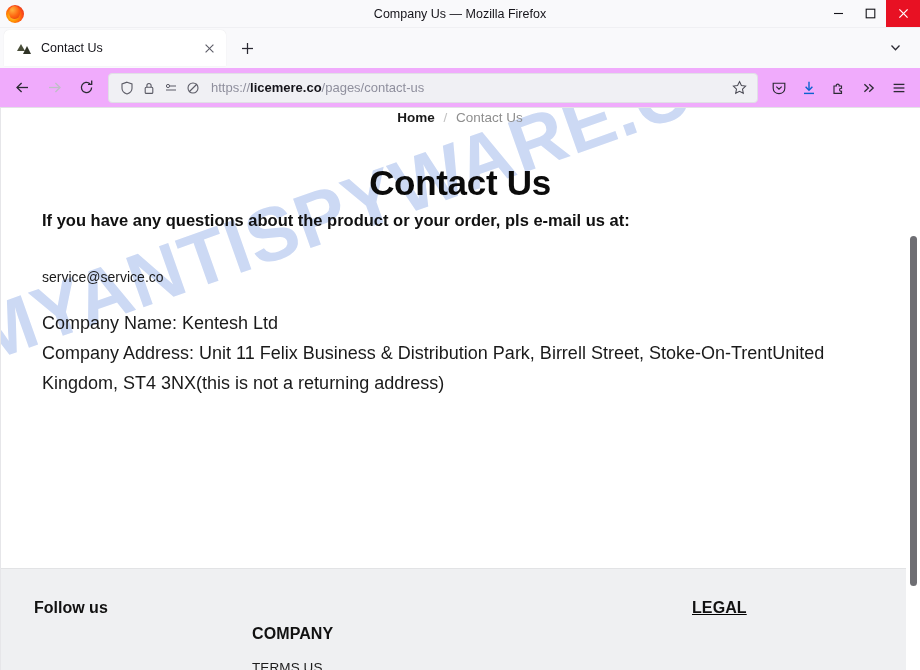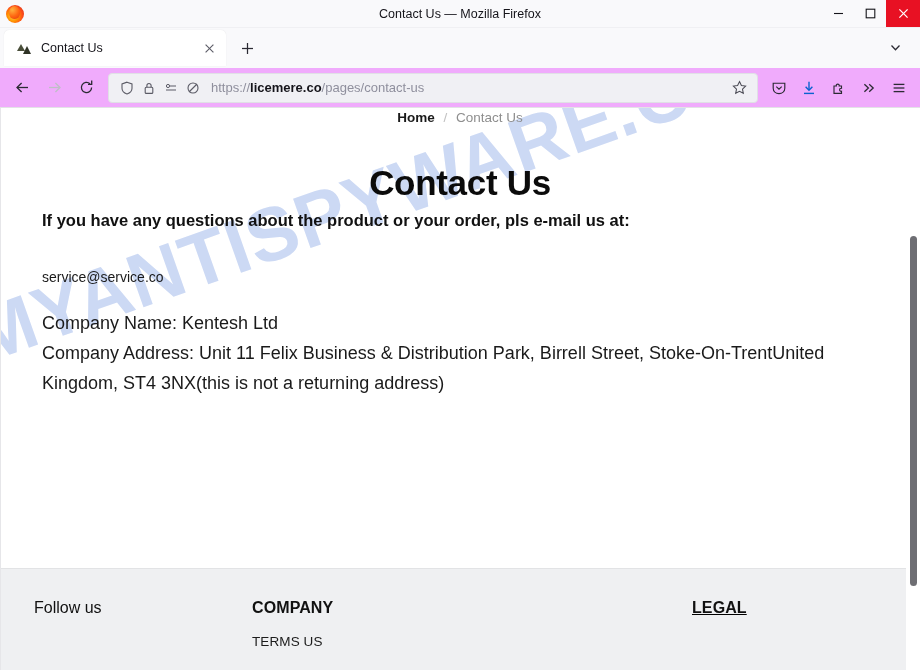--- a/index.html
+++ b/index.html
@@ -235,24 +235,24 @@
     position: absolute;
     left: 0; right: 0; bottom: 0;
     height: 102px;
     background: #eff0f2;
     border-top: 1px solid #e2e3e5;
     padding: 30px 34px 0 34px;
     display: flex;
     z-index: 3;
   }
   .f-col-follow { width: 218px; flex: 0 0 218px; }
-  .f-col { width: 220px; flex: 0 0 220px; }
+  .f-col { width: 220px; flex: 0 0 220px; margin-top: 26px; }
   .f-col-legal { flex: 1 1 auto; text-decoration: underline; }
   .follow-title {
-    font-size: 16px; font-weight: 400; color: #111111;
+    font-size: 16px; font-weight: 700; color: #111111;
     font-family: "Liberation Sans", sans-serif;
   }
   .f-head {
     font-size: 16px; font-weight: 700; color: #111111;
     letter-spacing: 0.1px;
     font-family: "Liberation Sans", sans-serif;
   }
   .f-link {
     display: block;
     font-size: 13.5px; color: #1c1c1c;
@@ -280,21 +280,21 @@
     background: #e6e6e9; z-index: 5;
   }
 </style>
 </head>
 <body>
 
 <div id="app">
 
   <div class="titlebar">
     <div class="ff-logo"></div>
-    <div class="title-text">Contact Us — Mozilla Firefox</div>
+    <div class="title-text">Company Us — Mozilla Firefox</div>
     <div class="wincontrols">
       <div class="wc">
         <svg width="11" height="11" viewBox="0 0 11 11">
             <line x1="1" y1="5.5" x2="10" y2="5.5" stroke="currentColor" stroke-width="1.1"></line>
           </svg>
       </div>
       <div class="wc">
         <svg width="11" height="11" viewBox="0 0 11 11">
             <rect x="1.2" y="1.2" width="8.6" height="8.6" fill="none" stroke="currentColor" stroke-width="1.1"></rect>
           </svg>

